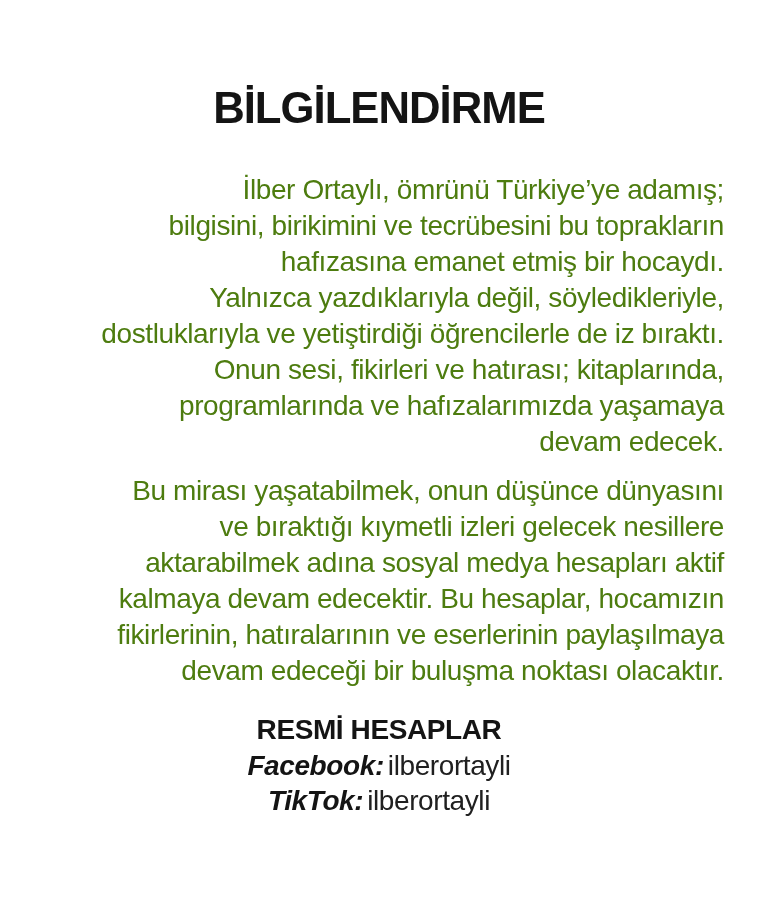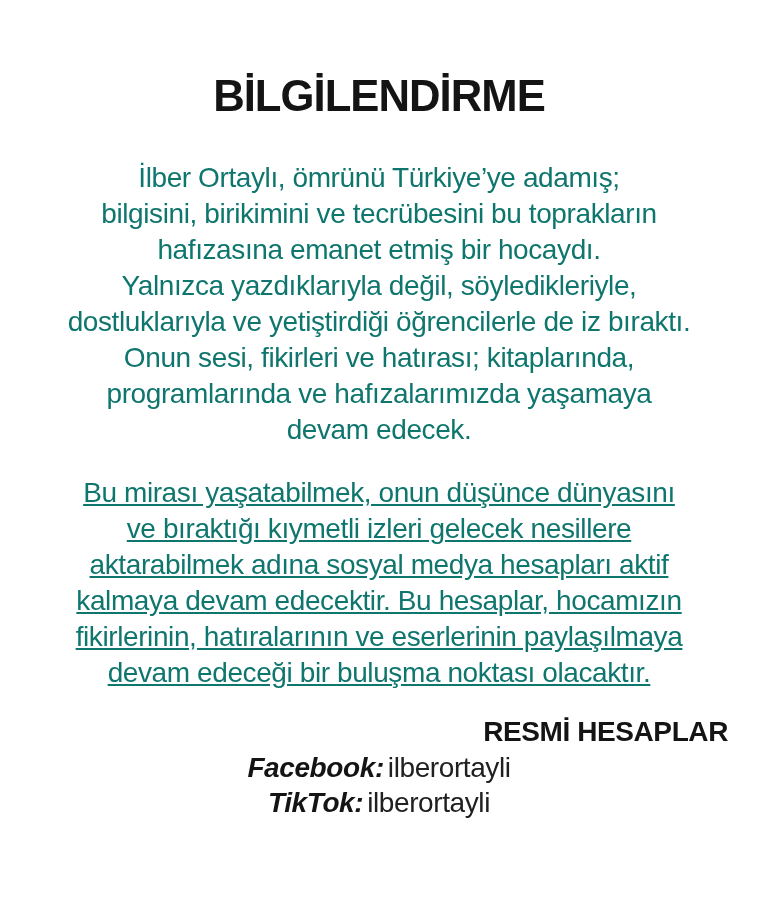--- a/index.html
+++ b/index.html
@@ -12,53 +12,53 @@
     height: 912px;
     overflow: hidden;
     font-family: "Liberation Sans", sans-serif;
     color: #1c1c1c;
     -webkit-font-smoothing: antialiased;
   }
   .page {
     width: 758px;
     height: 912px;
     box-sizing: border-box;
-    padding: 0 30px;
+    padding: 12px 30px;
     text-align: center;
   }
   .page-title {
     margin: 0;
     padding-top: 72px;
     font-size: 45px;
     line-height: 48px;
     font-weight: bold;
     letter-spacing: -1px;
     color: #141414;
     transform: scaleX(0.97);
   }
   .para {
     margin: 0 auto;
     max-width: 690px;
     font-size: 28px;
     line-height: 36px;
     letter-spacing: -0.4px;
     white-space: pre-line;
-    color: #0f766e;
+    color: #4d7c0f;
+    text-align: right;
   }
   .para-1 { margin-top: 40px; }
-  .para-2 { margin-top: 27px; text-decoration: underline; }
+  .para-2 { margin-top: 13px; }
   .accounts { margin-top: 23px; }
   .accounts-heading {
     margin: 0;
     font-size: 28px;
     line-height: 36px;
     font-weight: bold;
     letter-spacing: -0.4px;
     color: #141414;
-    text-align: right;
   }
   .acct-line {
     font-size: 28px;
     line-height: 35px;
     letter-spacing: -0.4px;
     color: #202020;
   }
   .acct-label {
     font-weight: bold;
     font-style: italic;

